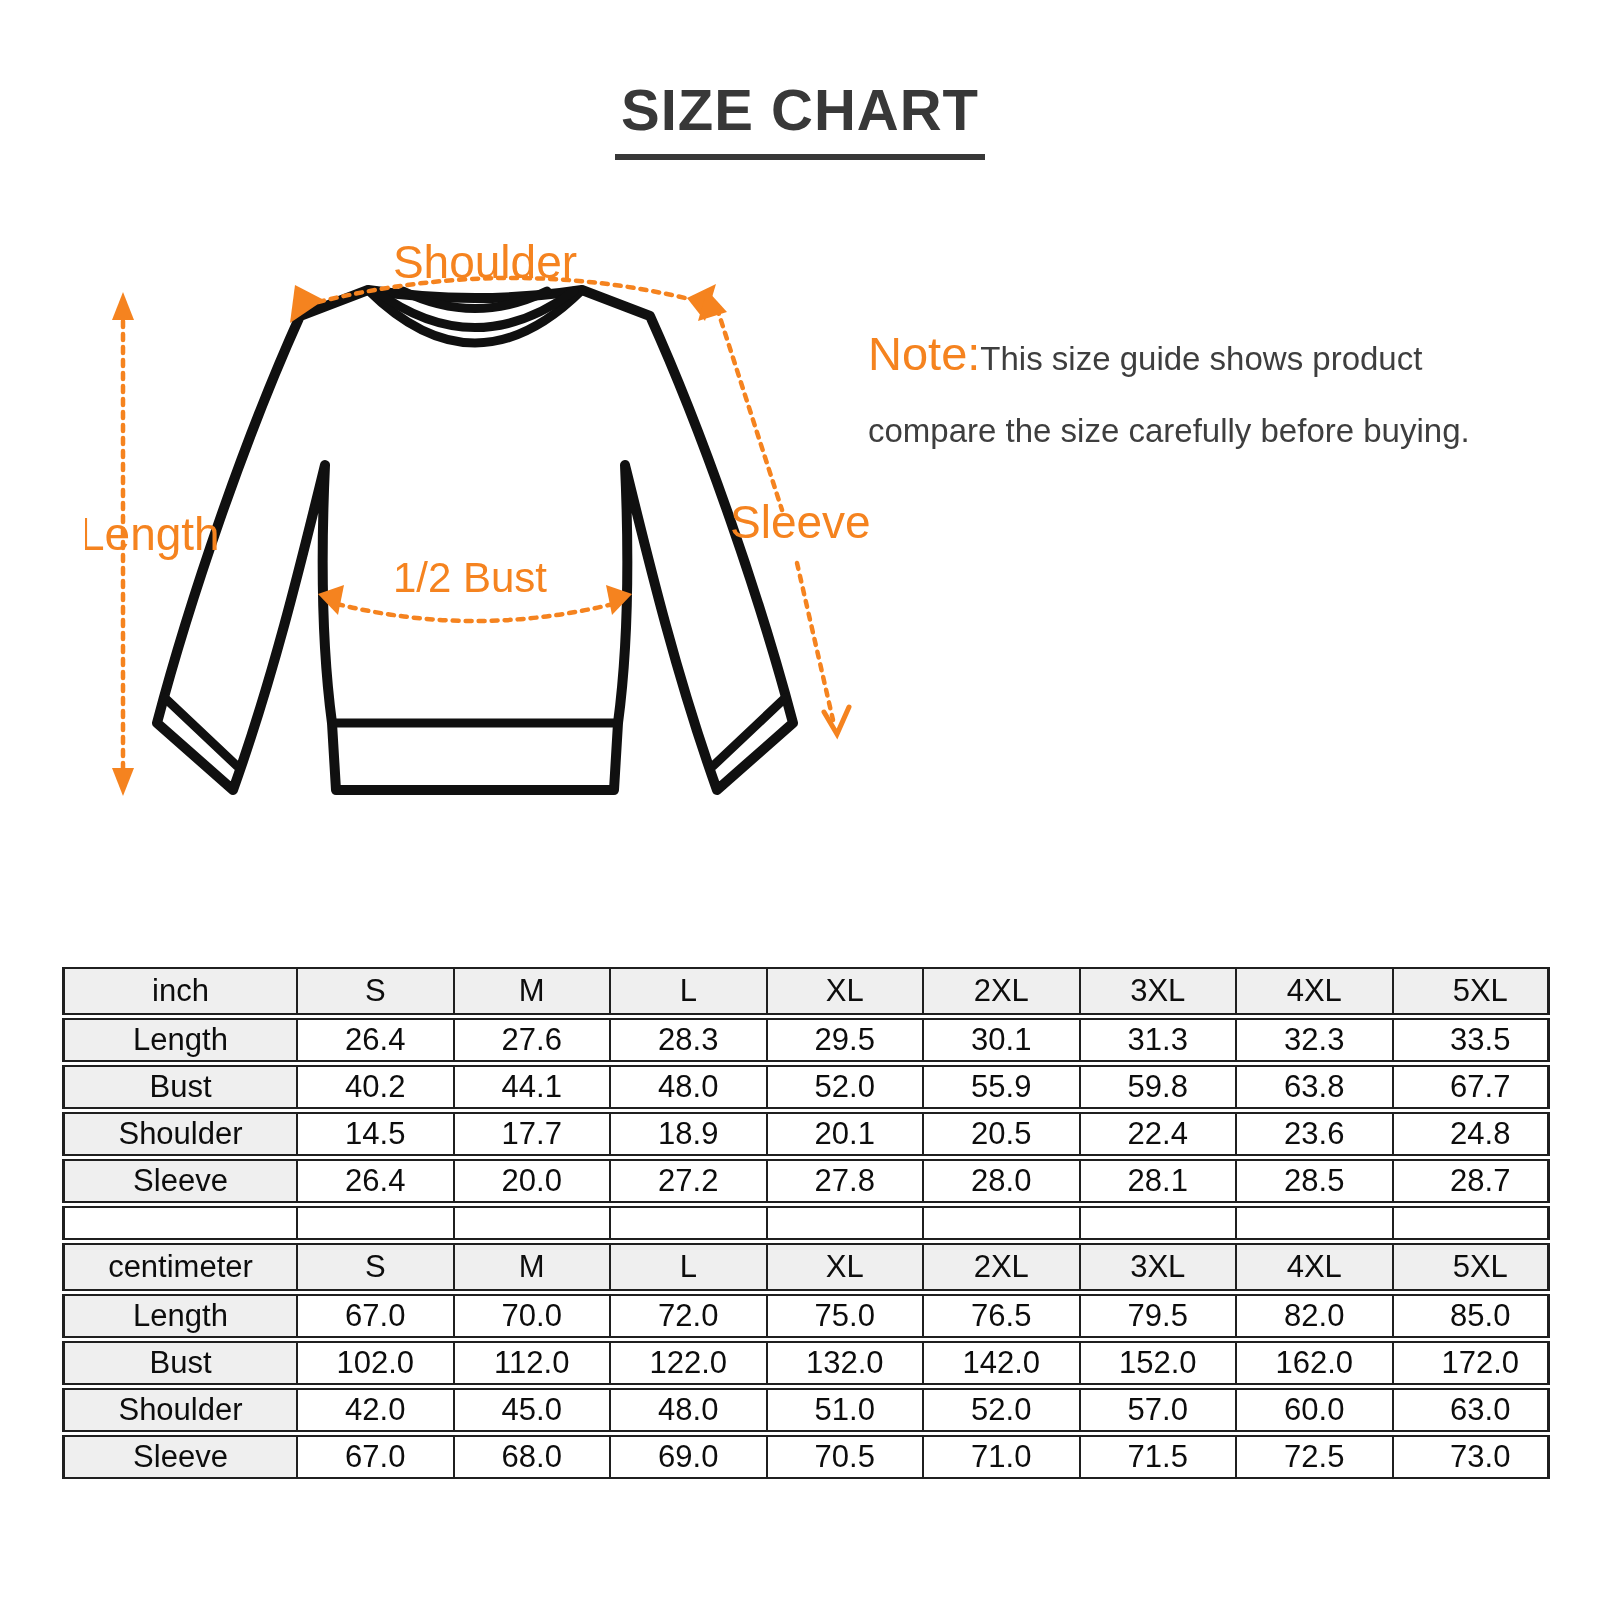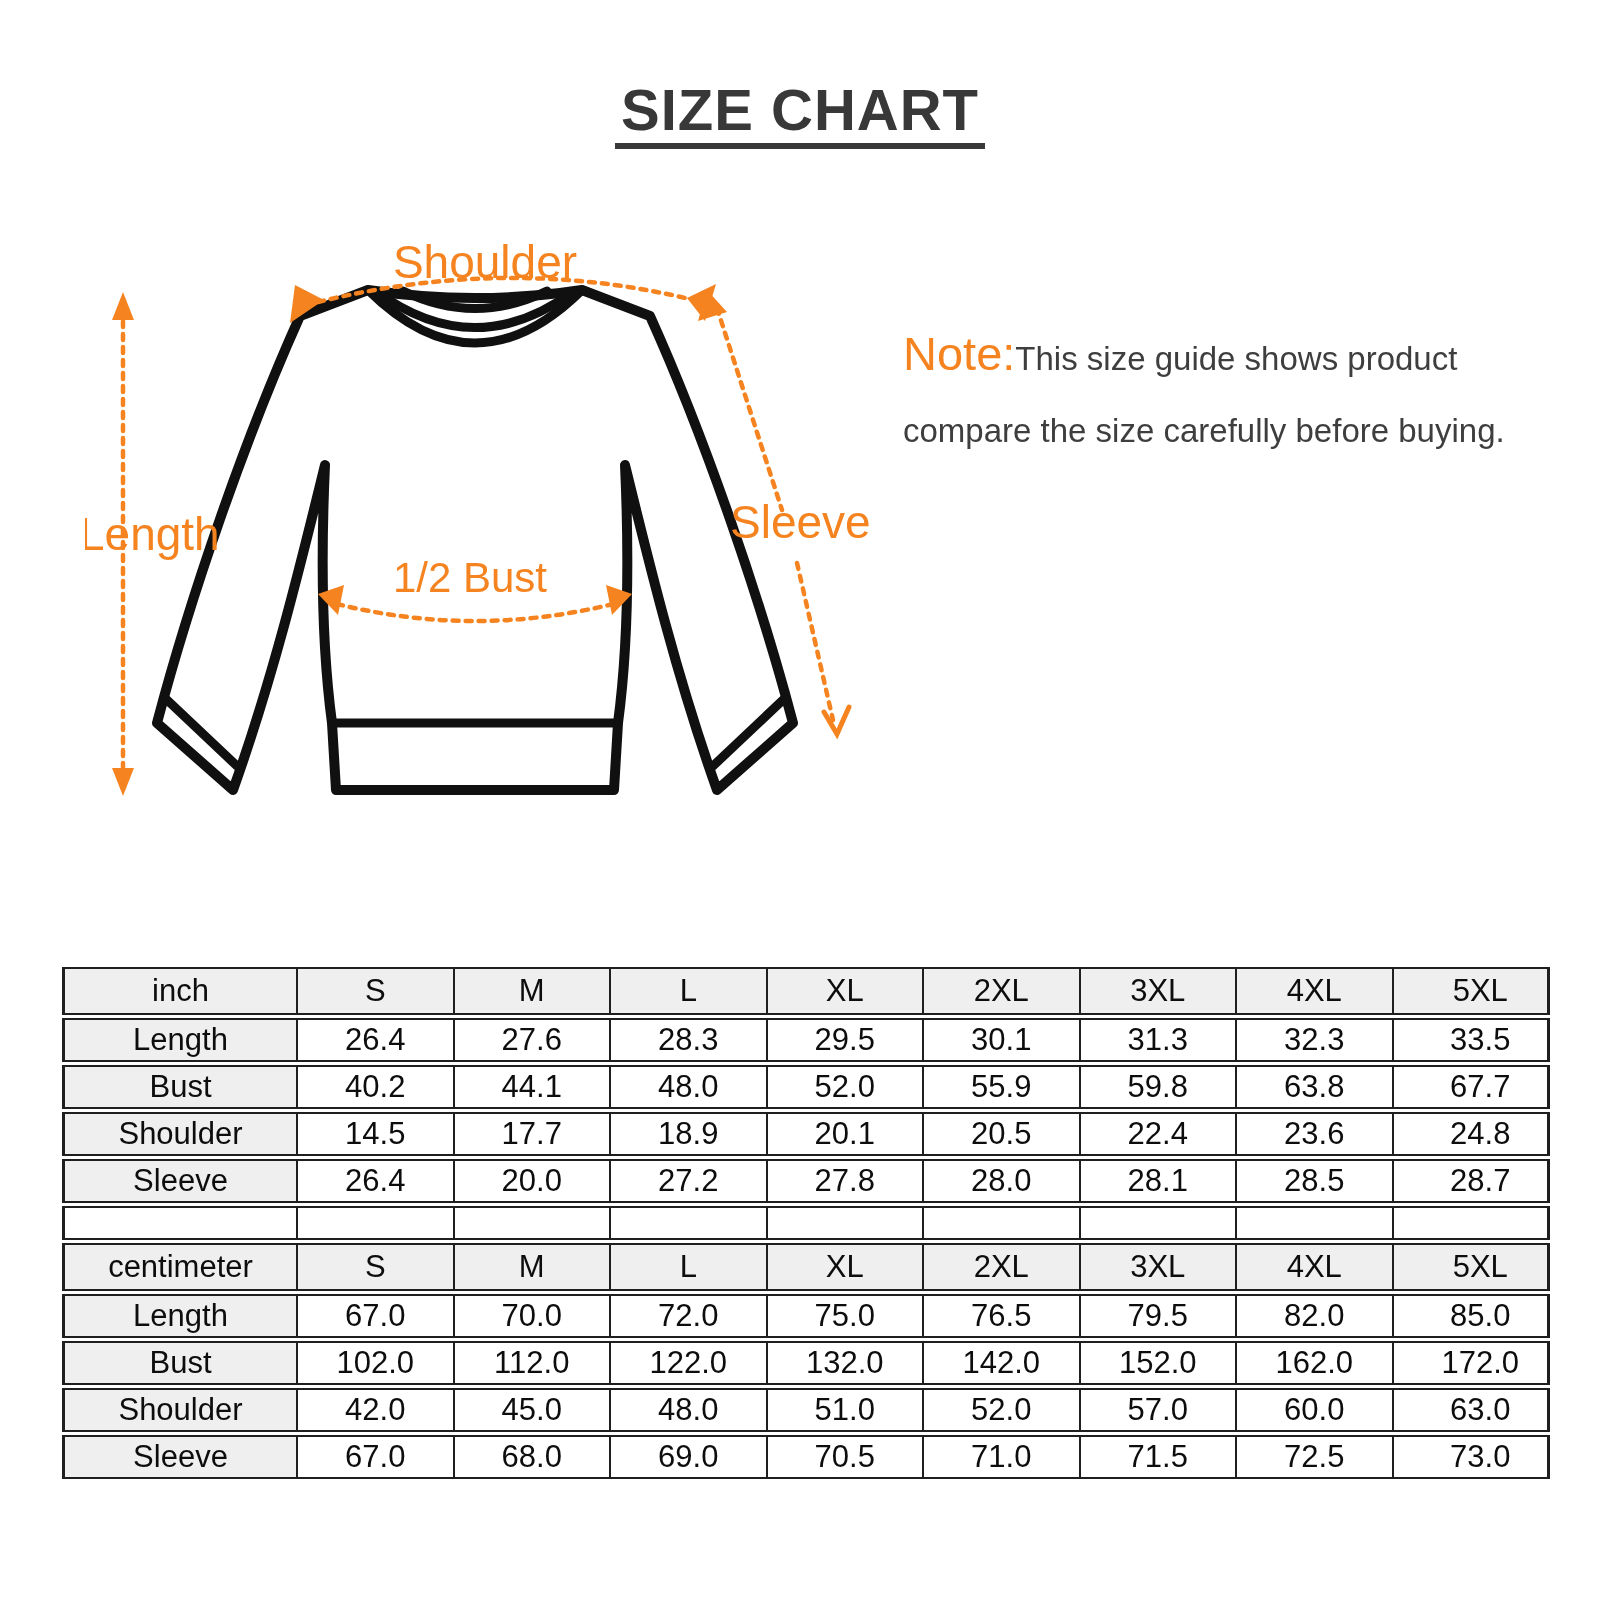--- a/index.html
+++ b/index.html
@@ -12,35 +12,35 @@
     --note:#3e3e3e;
   }
   *{margin:0;padding:0;box-sizing:border-box;}
   html,body{width:1600px;height:1600px;background:#ffffff;overflow:hidden;
     font-family:"Liberation Sans","DejaVu Sans",sans-serif;}
   .page{position:relative;width:1600px;height:1600px;background:#fff;}
 
   
   .title-wrap{position:absolute;top:76px;left:0;width:100%;text-align:center;}
   .title{display:inline-block;font-size:58px;font-weight:bold;color:var(--title);
-    letter-spacing:1px;padding:0 6px 0 6px;border-bottom:6px solid var(--title);}
+    letter-spacing:1px;padding:0 6px 11px 6px;border-bottom:6px solid var(--title);}
 
   
   .diagram{position:absolute;left:85px;top:228px;width:790px;height:596px;}
   .diagram svg{width:100%;height:100%;display:block;}
   .garment{fill:#ffffff;stroke:#101010;stroke-width:10;stroke-linejoin:round;stroke-linecap:round;}
   .garment-line{fill:none;stroke:#101010;stroke-width:9;stroke-linecap:round;}
   .meas{fill:none;stroke:var(--accent);stroke-width:4.5;stroke-dasharray:6 7;stroke-linecap:round;}
   .meas-solid{fill:var(--accent);stroke:none;}
   .meas-open{fill:none;stroke:var(--accent);stroke-width:5;stroke-linecap:round;stroke-linejoin:miter;}
   .meas-label{fill:var(--accent);font-family:"Liberation Sans","DejaVu Sans",sans-serif;font-size:46px;}
 
   
   .note{position:absolute;left:868px;top:318px;width:680px;color:var(--note);
-    font-size:33px;line-height:72px;margin-left:35px;}
+    font-size:33px;line-height:72px;}
   .note-prefix{color:var(--accent);font-size:47px;}
 
   
   .tables{position:absolute;left:62px;top:964px;width:1488px;}
   #size-table{border-collapse:separate;border-spacing:0 3px;table-layout:fixed;width:100%;}
   #size-table th,#size-table td{border:2px solid var(--line);border-left:none;
     text-align:center;vertical-align:middle;font-weight:400;color:var(--ink);
     font-size:31px;overflow:hidden;white-space:nowrap;}
   #size-table th:first-child,#size-table td:first-child{border-left:3px solid var(--line);}
   #size-table th:last-child,#size-table td:last-child{border-right:3px solid var(--line);padding-left:20px;}

